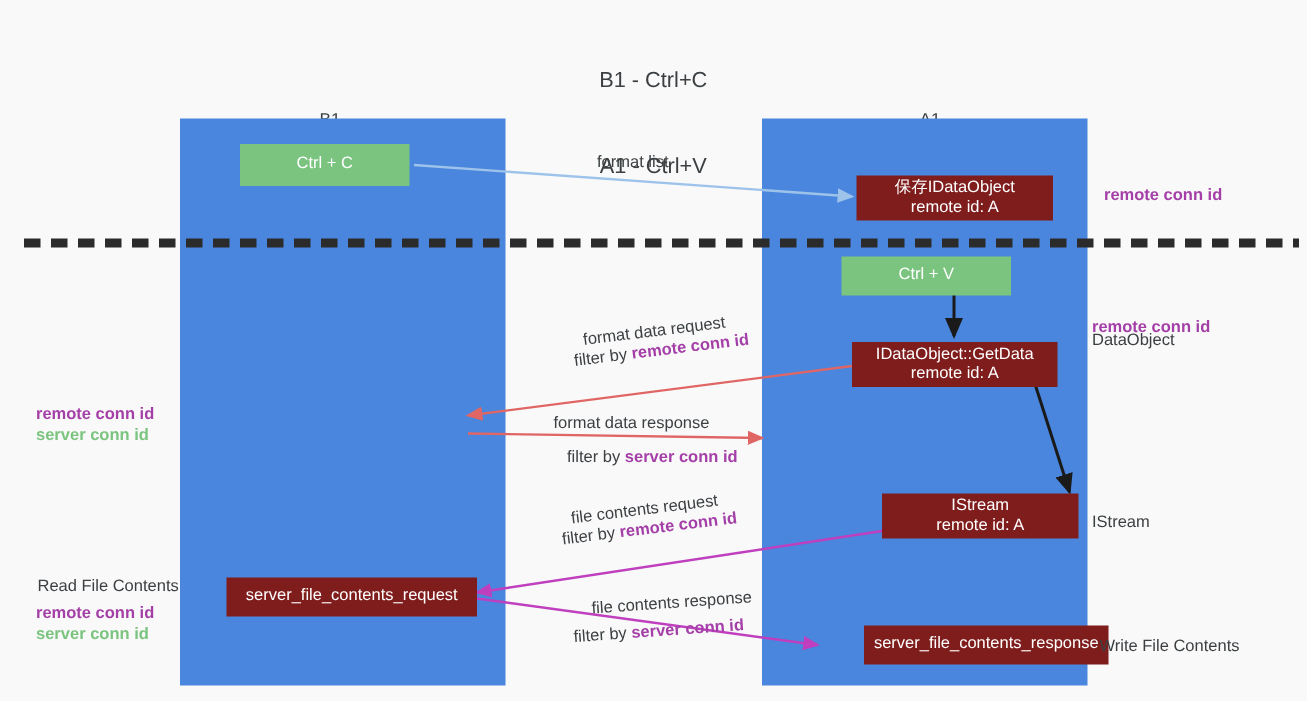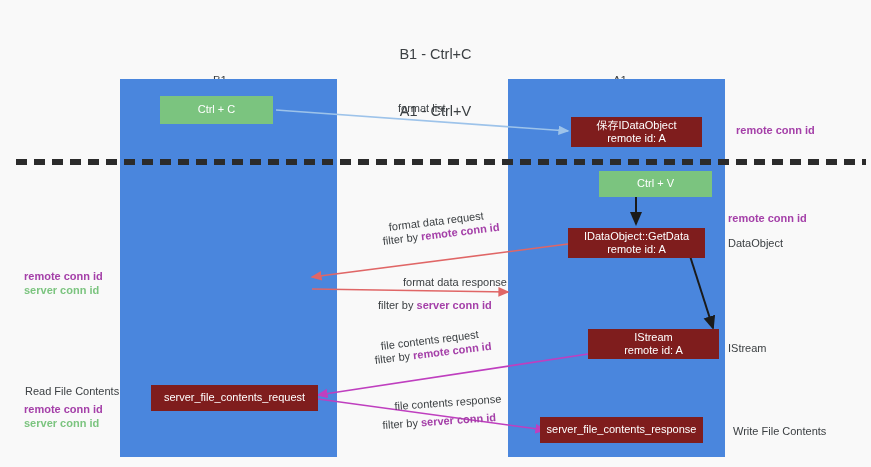--- a/index.html
+++ b/index.html
@@ -107,50 +107,50 @@
   </svg>
 
   <div class="abs box box-green" style="left:160px;top:96px;width:113px;height:28px;">Ctrl + C</div>
 
 
   <div class="abs box box-orange" style="left:151px;top:385px;width:167px;height:26px;">server_file_contents_request</div>
 
   <div class="abs box box-orange" style="left:571px;top:117px;width:131px;height:30px;">保存IDataObject
 remote id: A</div>
 
-  <div class="abs box box-green" style="left:599px;top:171px;width:113px;height:26px;">Ctrl + V</div>
+  <div class="abs box box-green" style="left:561px;top:171px;width:113px;height:26px;">Ctrl + V</div>
 
   <div class="abs box box-orange" style="left:568px;top:228px;width:137px;height:30px;">IDataObject::GetData
 remote id: A</div>
 
 
   <div class="abs box box-orange" style="left:588px;top:329px;width:131px;height:30px;">IStream
 remote id: A</div>
 
-  <div class="abs box box-orange" style="left:540px;top:417px;width:163px;height:26px;">server_file_contents_response</div>
+  <div class="abs box box-orange" style="left:576px;top:417px;width:163px;height:26px;">server_file_contents_response</div>
 
   <div class="abs cap" style="left:398px;top:101px;">format list</div>
 
   <div class="abs cap cap-rot" style="left:388px;top:220px;transform:rotate(-7deg);">format data request</div>
   <div class="abs cap cap-rot" style="left:382px;top:234px;transform:rotate(-7deg);white-space:pre;"><span class="c-dark">filter by </span><span class="lbl-bold c-purple">remote conn id</span></div>
 
-  <div class="abs cap" style="left:403px;top:275px;">format data response</div>
+  <div class="abs cap" style="left:369px;top:275px;">format data response</div>
   <div class="abs cap" style="left:378px;top:298px;"><span class="c-dark">filter by </span><span class="lbl-bold c-purple">server conn id</span></div>
 
   <div class="abs cap cap-rot" style="left:380px;top:339px;transform:rotate(-7deg);">file contents request</div>
   <div class="abs cap cap-rot" style="left:374px;top:353px;transform:rotate(-7deg);"><span class="c-dark">filter by </span><span class="lbl-bold c-purple">remote conn id</span></div>
 
   <div class="abs cap cap-rot" style="left:394px;top:399px;transform:rotate(-4deg);">file contents response</div>
   <div class="abs cap cap-rot" style="left:382px;top:418px;transform:rotate(-4deg);"><span class="c-dark">filter by </span><span class="lbl-bold c-purple">server conn id</span></div>
 
   <div class="abs lbl lbl-bold c-purple" style="left:736px;top:123px;">remote conn id</div>
 
   <div class="abs lbl lbl-bold c-purple" style="left:728px;top:211px;">remote conn id</div>
 
-  <div class="abs lbl c-dark" style="left:728px;top:236px;">DataObject</div>
+  <div class="abs lbl c-dark" style="left:728px;top:220px;">DataObject</div>
 
   <div class="abs lbl c-dark" style="left:728px;top:341px;">IStream</div>
 
   <div class="abs lbl c-dark" style="left:733px;top:424px;">Write File Contents</div>
 
   <div class="abs lbl lbl-bold c-purple" style="left:24px;top:269px;">remote conn id</div>
   <div class="abs lbl lbl-bold c-green" style="left:24px;top:283px;">server conn id</div>
 
   <div class="abs lbl c-dark" style="left:25px;top:384px;">Read File Contents</div>
   <div class="abs lbl lbl-bold c-purple" style="left:24px;top:402px;">remote conn id</div>

